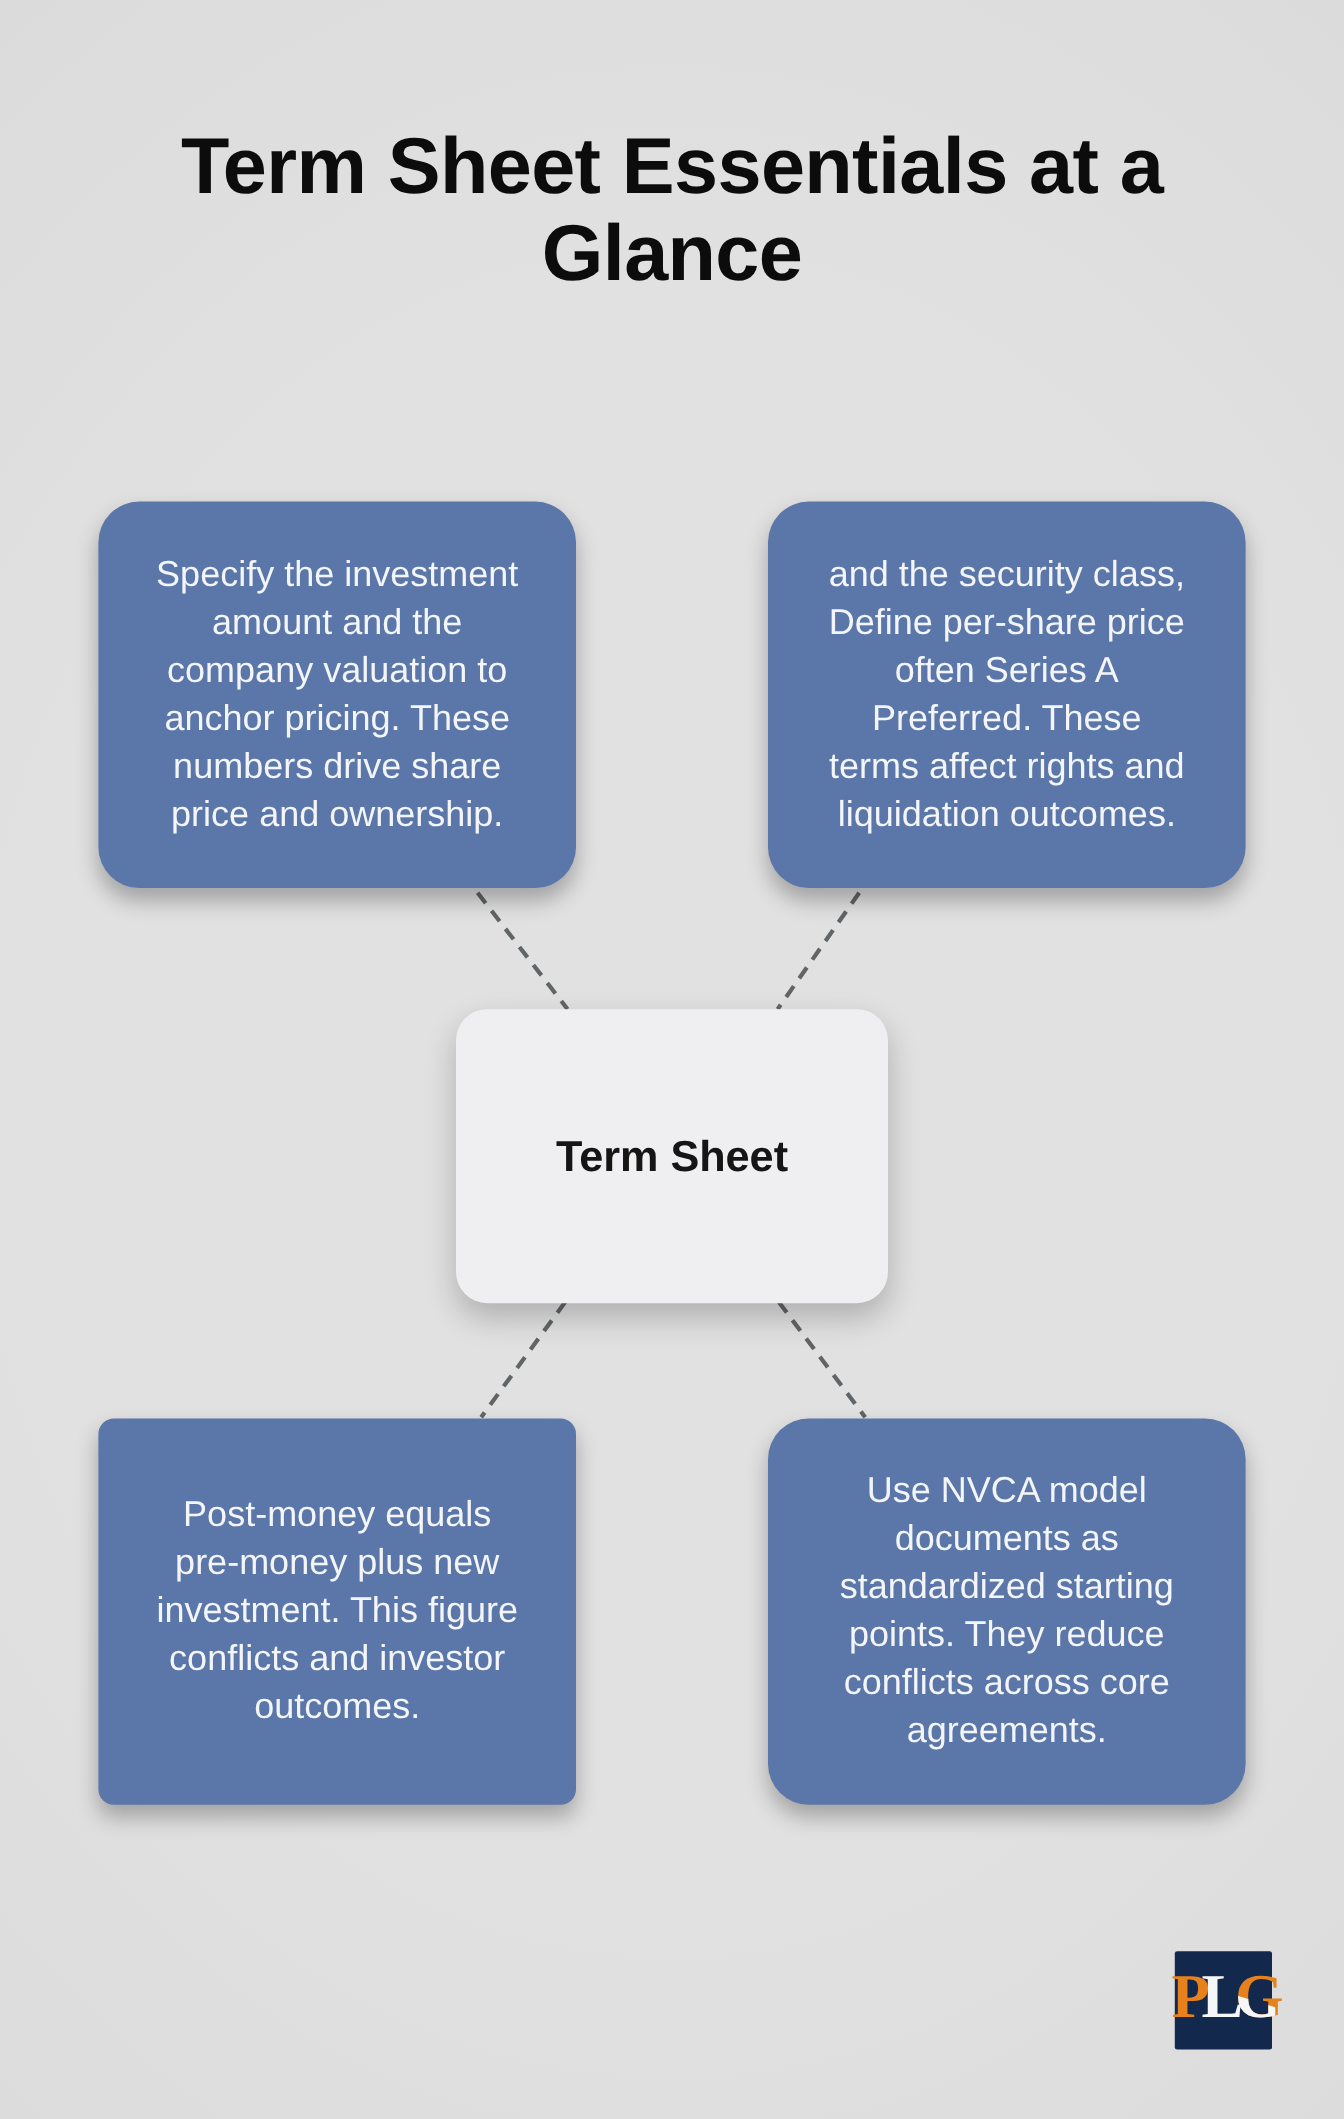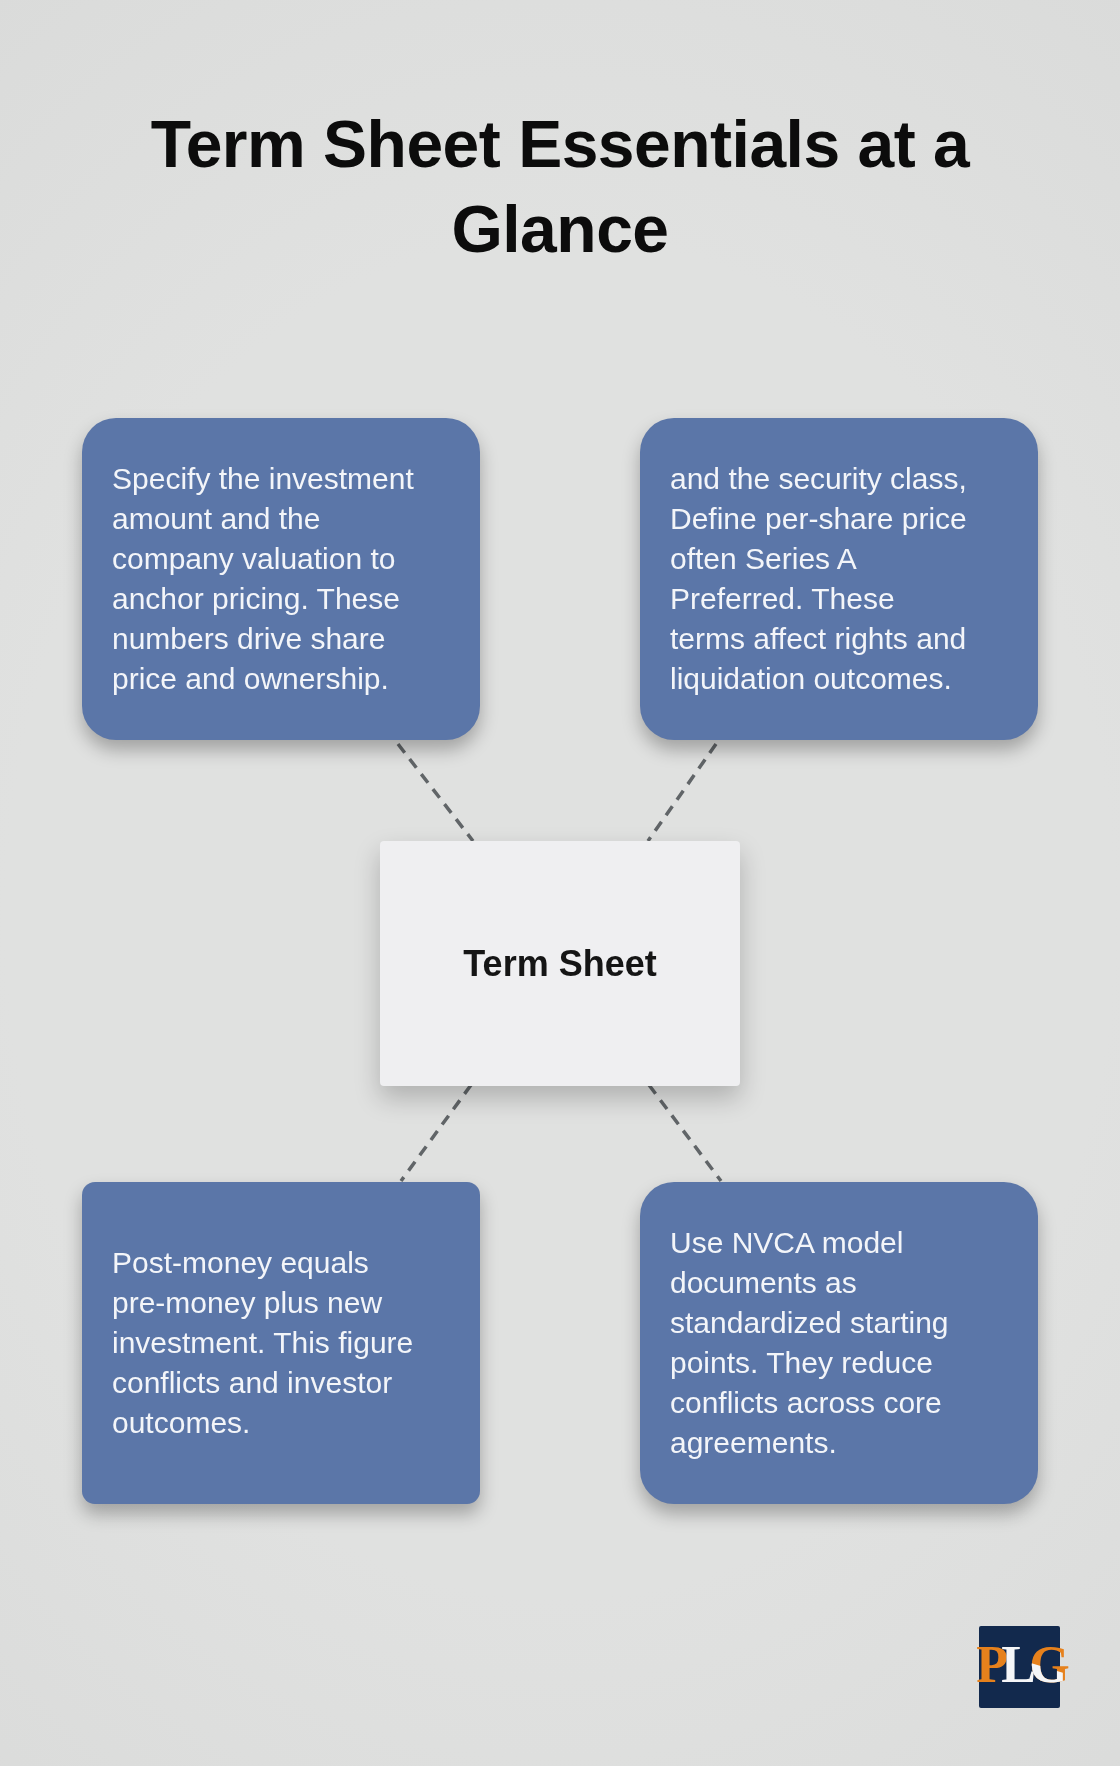--- a/index.html
+++ b/index.html
@@ -21,53 +21,54 @@
     position:relative;
     font-family:"Liberation Sans","DejaVu Sans",sans-serif;
     background:radial-gradient(ellipse 90% 70% at 50% 52%, var(--canvas) 55%, var(--canvas-edge) 100%);
     overflow:hidden;
   }
   .title{
     position:absolute;
     left:90px; right:90px; top:102px;
     text-align:center;
     font-size:66px;
-    line-height:85px;
+    line-height:72px;
     font-weight:700;
     letter-spacing:-0.5px;
     color:var(--title-text);
   }
   .card{
     position:absolute;
     width:398px; height:322px;
     background:var(--node-blue);
     border-radius:34px;
     box-shadow:0 10px 18px rgba(0,0,0,0.28);
     display:flex;
     flex-direction:column;
     justify-content:center;
     padding:0 30px;
+    text-align:center;
   }
   .card-line{
     display:block;
     white-space:nowrap;
     font-size:30px;
     line-height:40px;
     color:var(--node-text);
   }
   .card-tl{left:82px; top:418px;}
   .card-tr{left:640px; top:418px;}
   .card-bl{left:82px; top:1182px;border-radius:13px;}
   .card-br{left:640px; top:1182px;}
   .center-node{
     position:absolute;
     left:380px; top:841px;
     width:360px; height:245px;
     background:var(--center-fill);
-    border-radius:4px;
+    border-radius:26px;
     box-shadow:0 12px 26px rgba(0,0,0,0.22);
     display:flex;
     align-items:center;
     justify-content:center;
   }
   .center-label{
     font-size:36px;
     font-weight:700;
     color:var(--center-text);
     letter-spacing:0;

